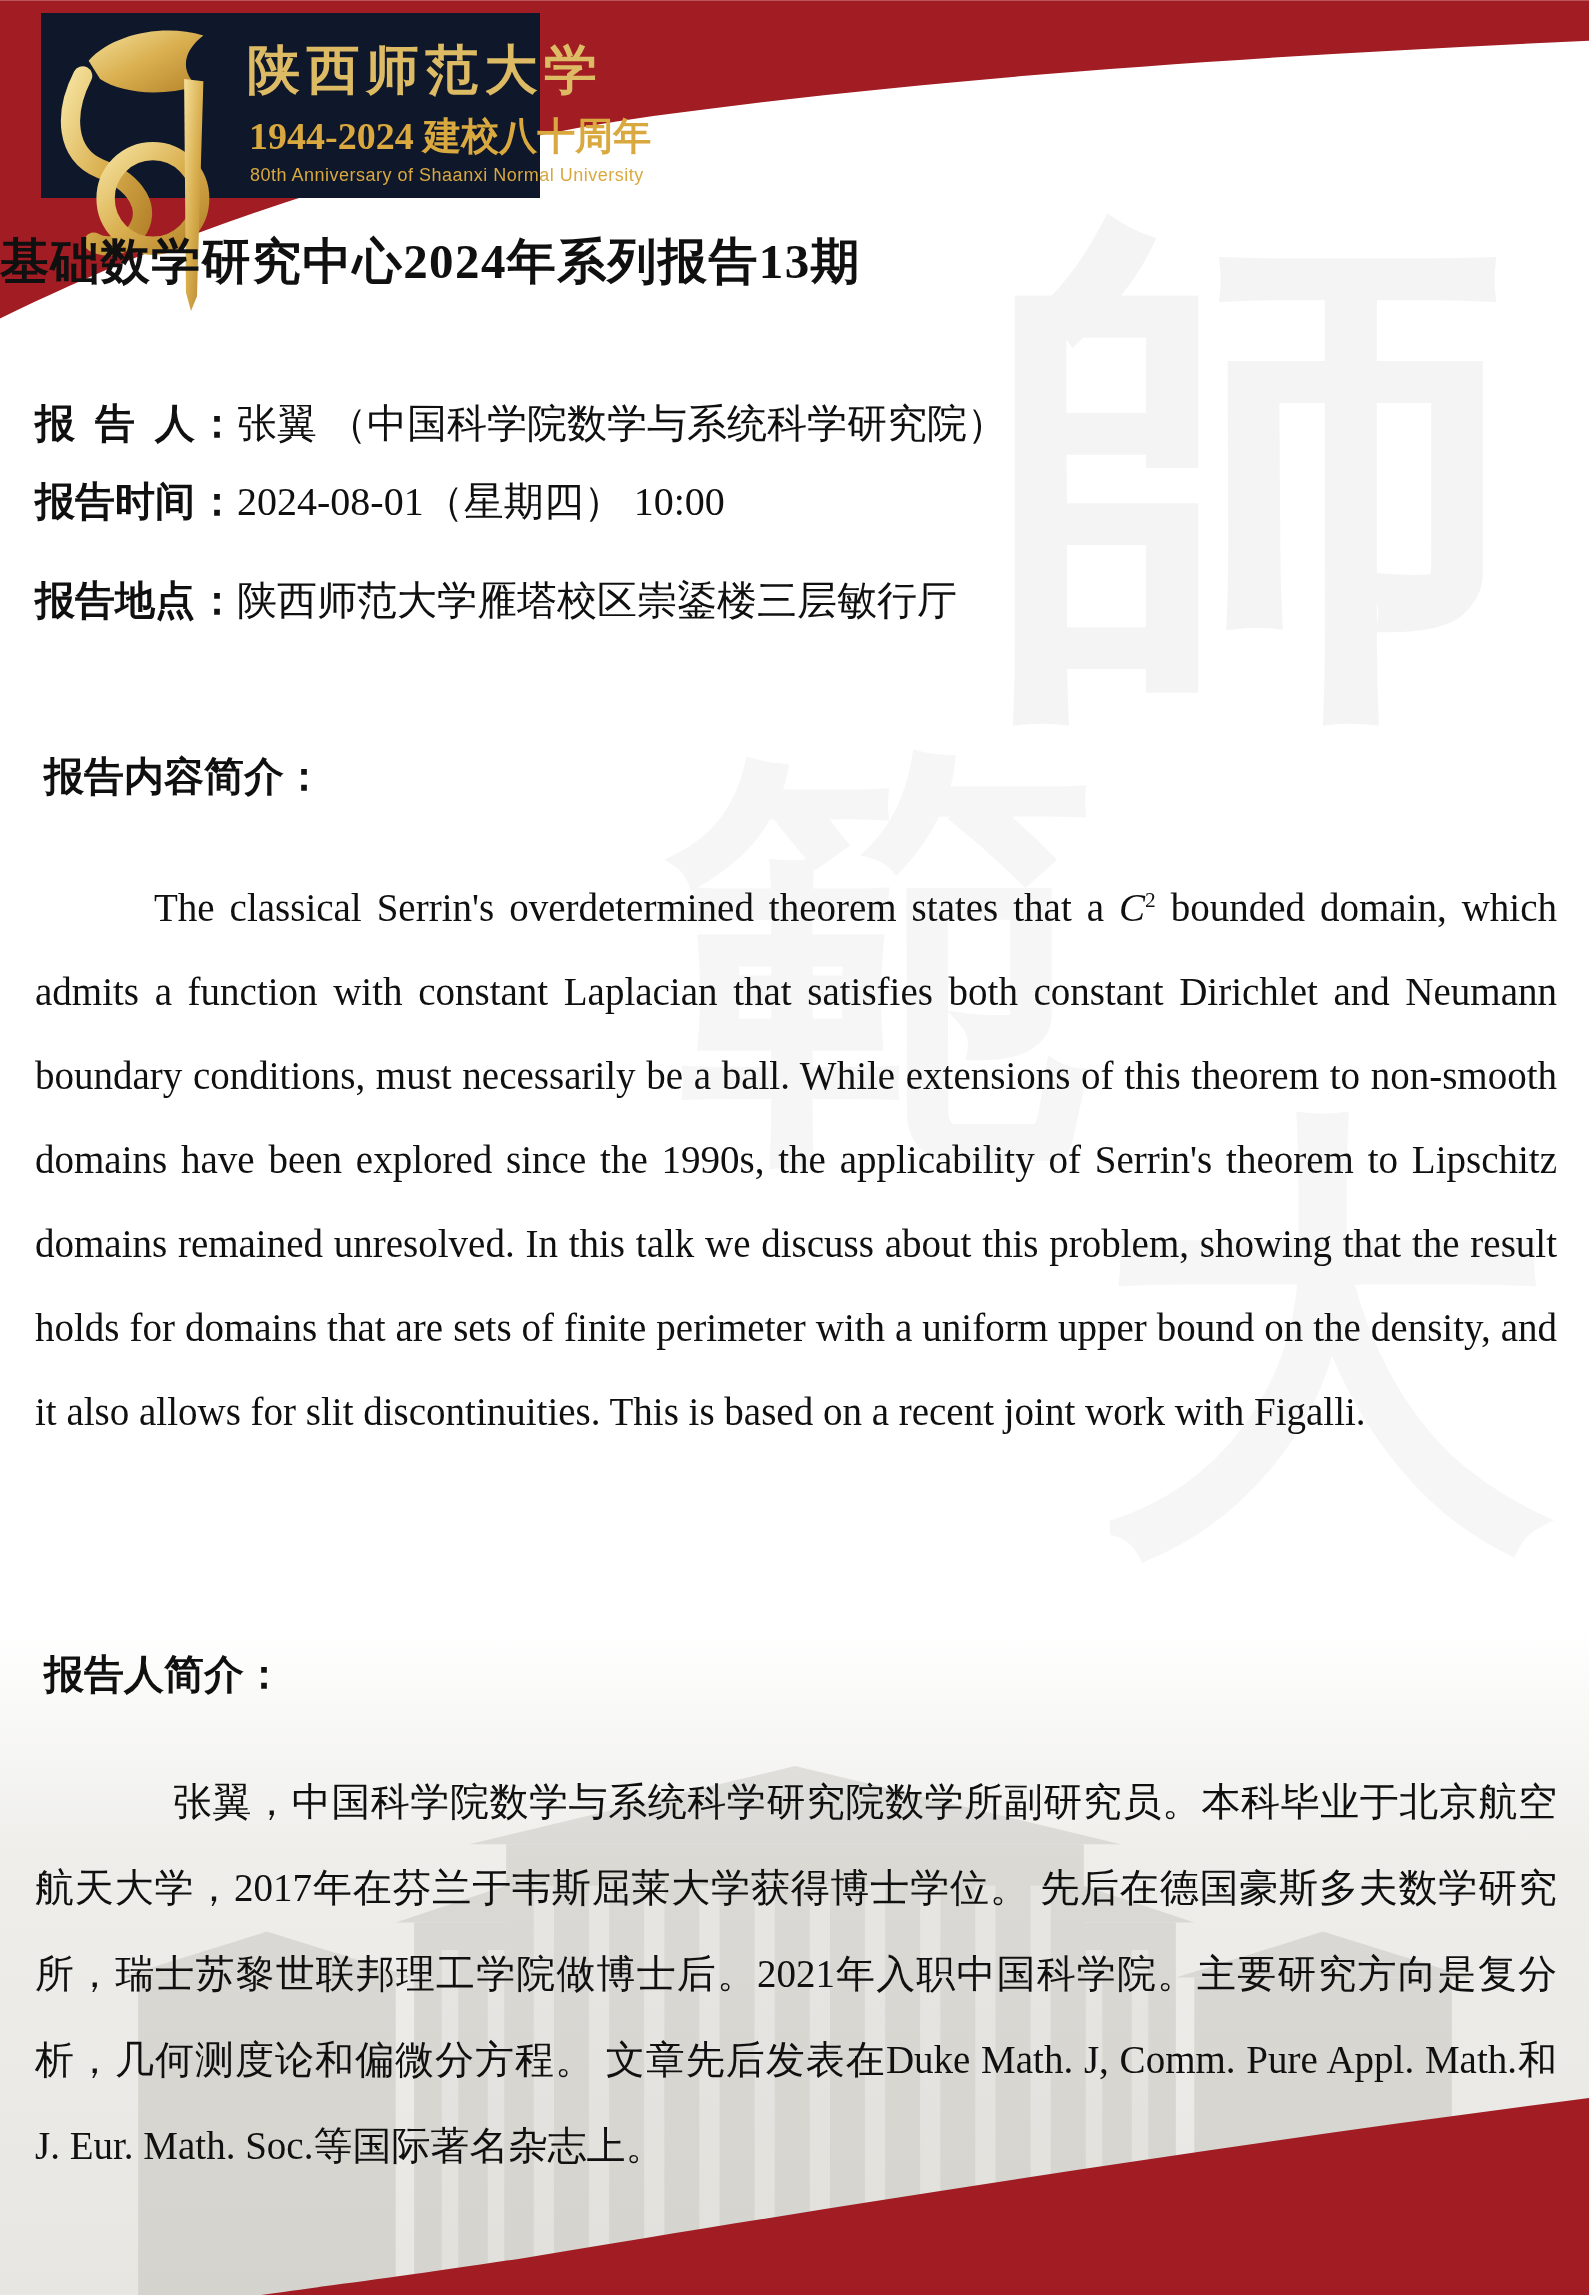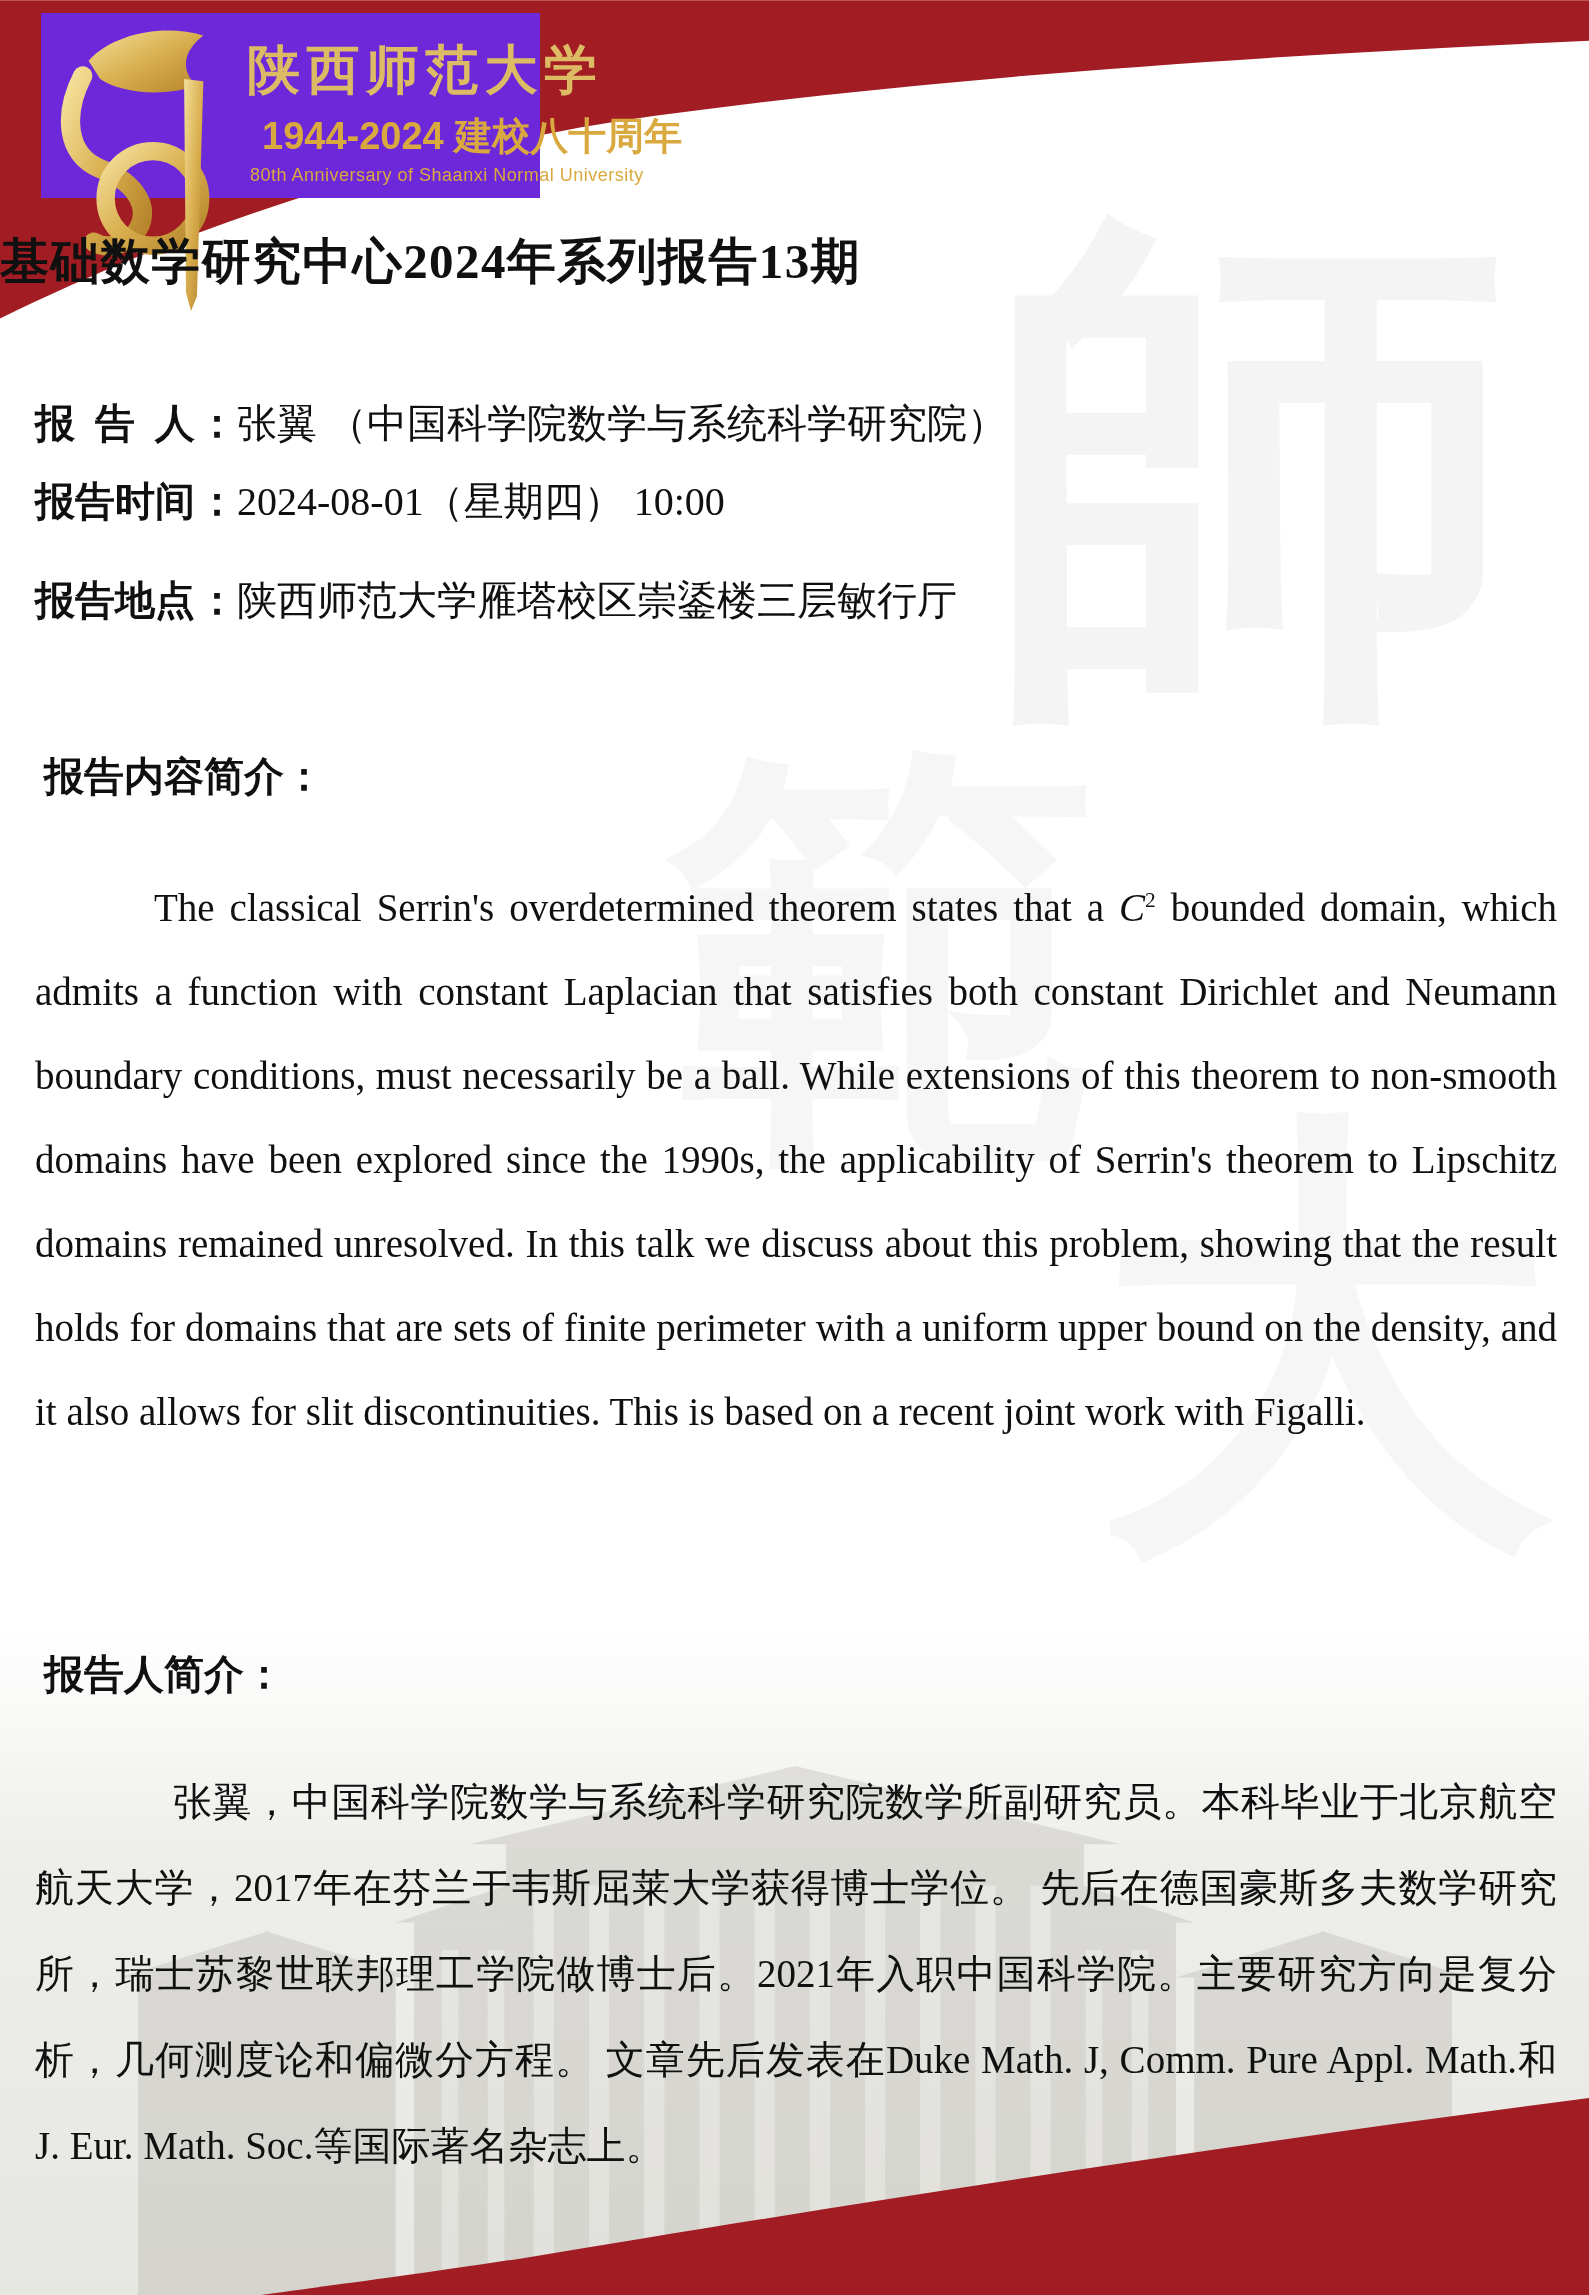--- a/index.html
+++ b/index.html
@@ -5,24 +5,24 @@
   html,body{margin:0;padding:0;background:#777;}
   .page{
     position:relative;width:1590px;height:2295px;background:#ffffff;overflow:hidden;
     font-family:"Liberation Serif","DejaVu Serif",serif;color:#101010;
   }
   svg{display:block}
   
   .band-top{position:absolute;top:0;left:0;width:1590px;height:350px;z-index:2;}
   .band-bottom{position:absolute;top:2060px;left:0;width:1590px;height:236px;z-index:2;}
   
-  .logo-plate{position:absolute;left:41px;top:13px;width:499px;height:185px;background:#6d28d9;z-index:3;}
+  .logo-plate{position:absolute;left:41px;top:13px;width:499px;height:185px;background:#0f172a;z-index:3;}
   .emblem{position:absolute;left:3.7px;top:3.7px;width:202px;height:294px;}
   .u-name{position:absolute;left:206px;top:22px;font-size:53px;font-weight:bold;color:#ddba64;letter-spacing:6.4px;white-space:nowrap;}
-  .u-years{position:absolute;left:221px;top:98px;font-size:38px;font-weight:bold;color:#d9a93f;font-family:Liberation Sans, sans-serif;white-space:nowrap;text-align:center;}
+  .u-years{position:absolute;left:208px;top:98px;font-size:38px;font-weight:bold;color:#d9a93f;font-family:Liberation Serif, serif;white-space:nowrap;text-align:center;}
   .u-anniv{position:absolute;left:209px;top:152px;font-size:18px;color:#d9a93f;font-family:"Liberation Sans","DejaVu Sans",sans-serif;letter-spacing:0.5px;white-space:nowrap;}
   
   .wm{position:absolute;z-index:1;color:#6f6f6f;font-weight:bold;pointer-events:none;}
   .wm1{left:989px;top:120px;font-size:529px;opacity:.07;}
   .wm2{left:667px;top:667px;font-size:437px;opacity:.06;}
   .wm3{left:1095px;top:1035px;font-size:460px;opacity:.06;}
   .photo-wash{position:absolute;left:0;top:1628px;width:1590px;height:667px;z-index:1;
     background:linear-gradient(180deg,rgba(233,232,228,0) 0%,rgba(224,223,217,.55) 35%,rgba(218,217,210,.65) 100%);}
   .photo{position:absolute;left:0;top:1628px;width:1590px;height:667px;z-index:1;opacity:.20;}
   

